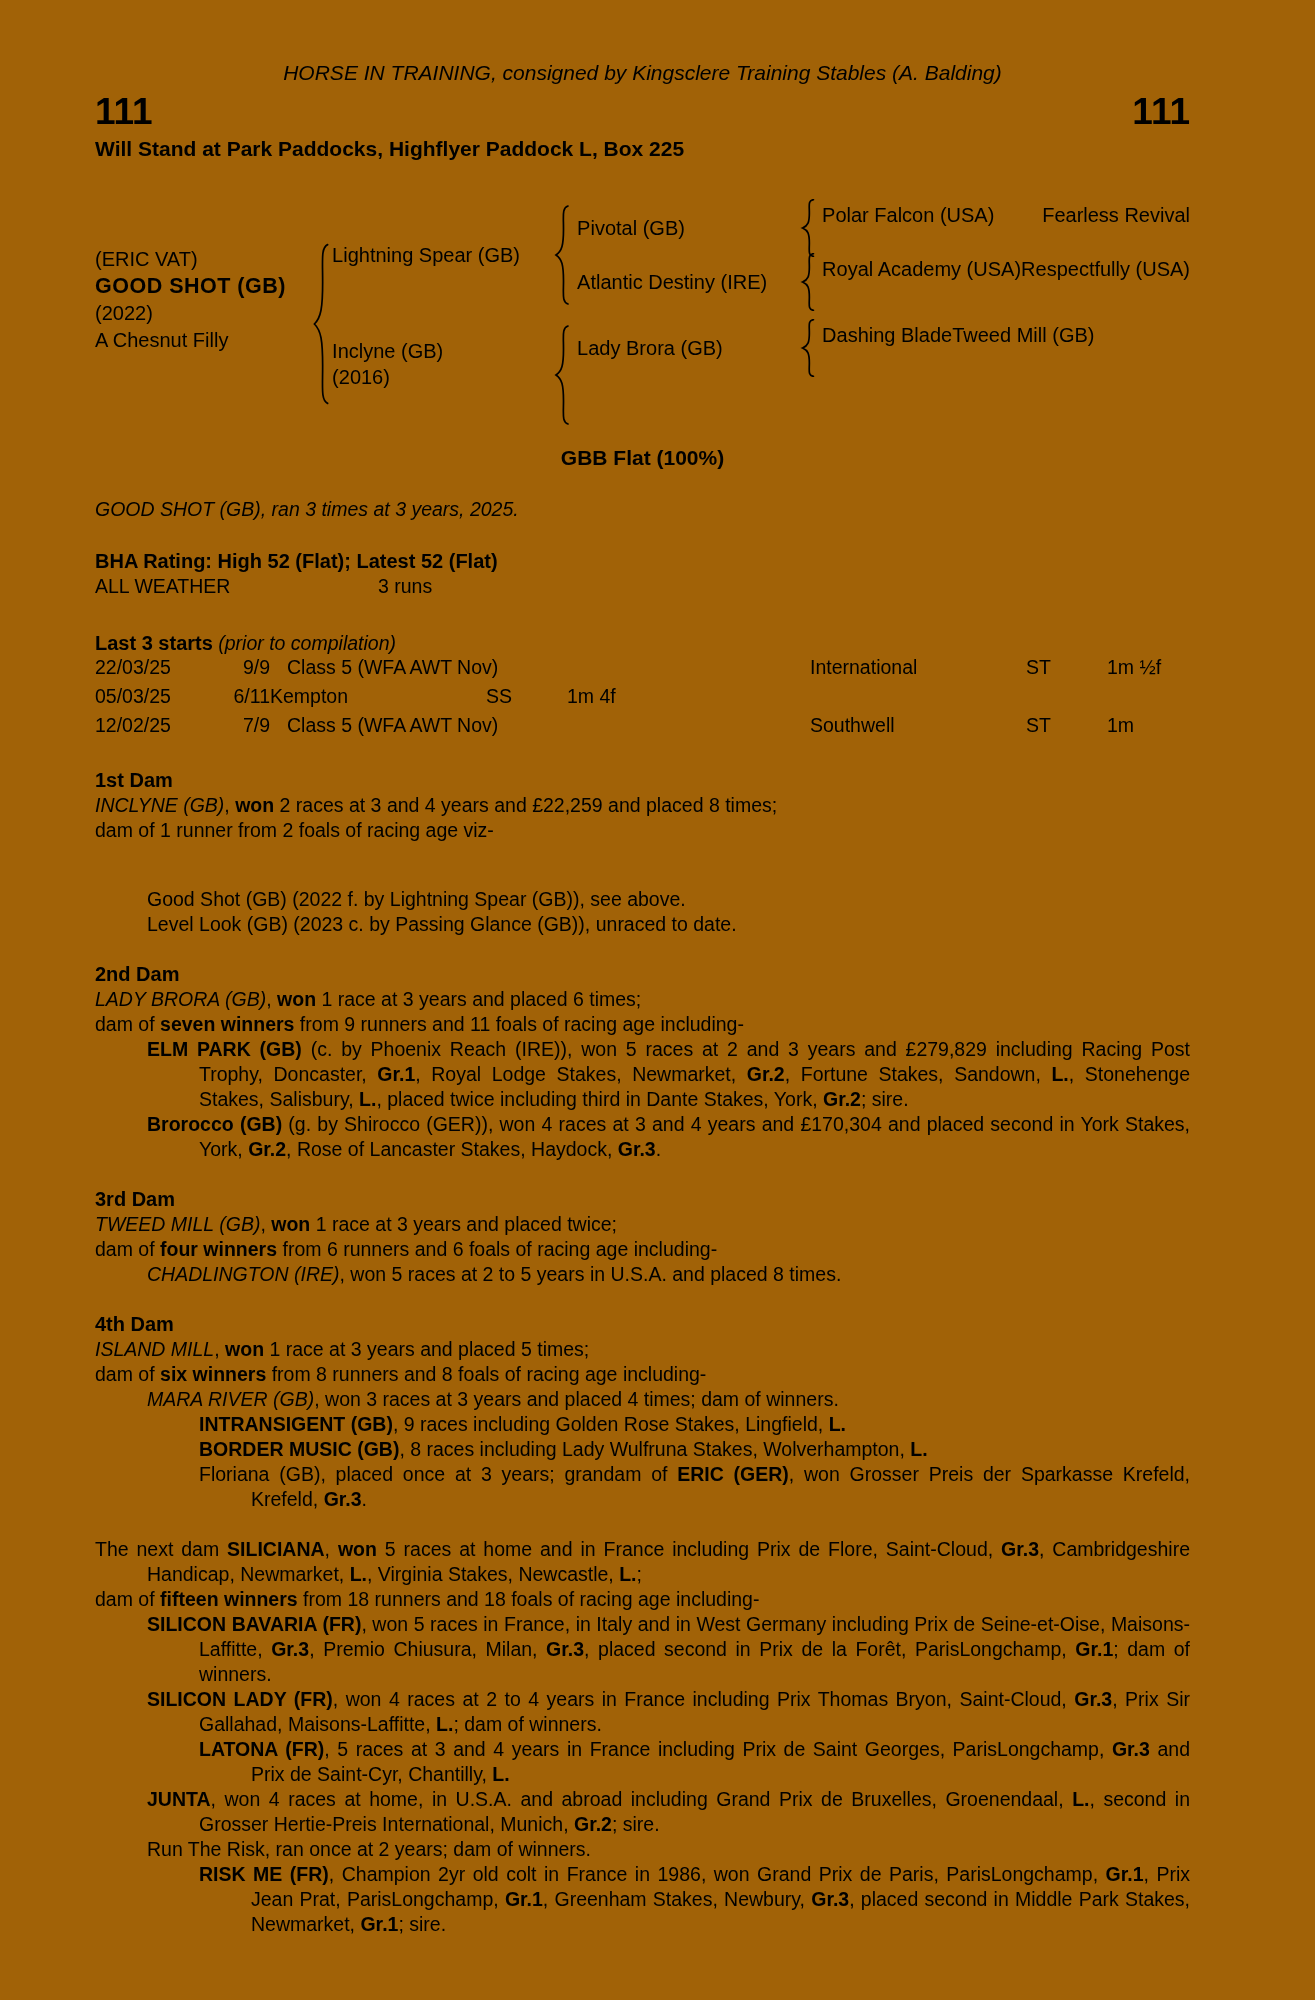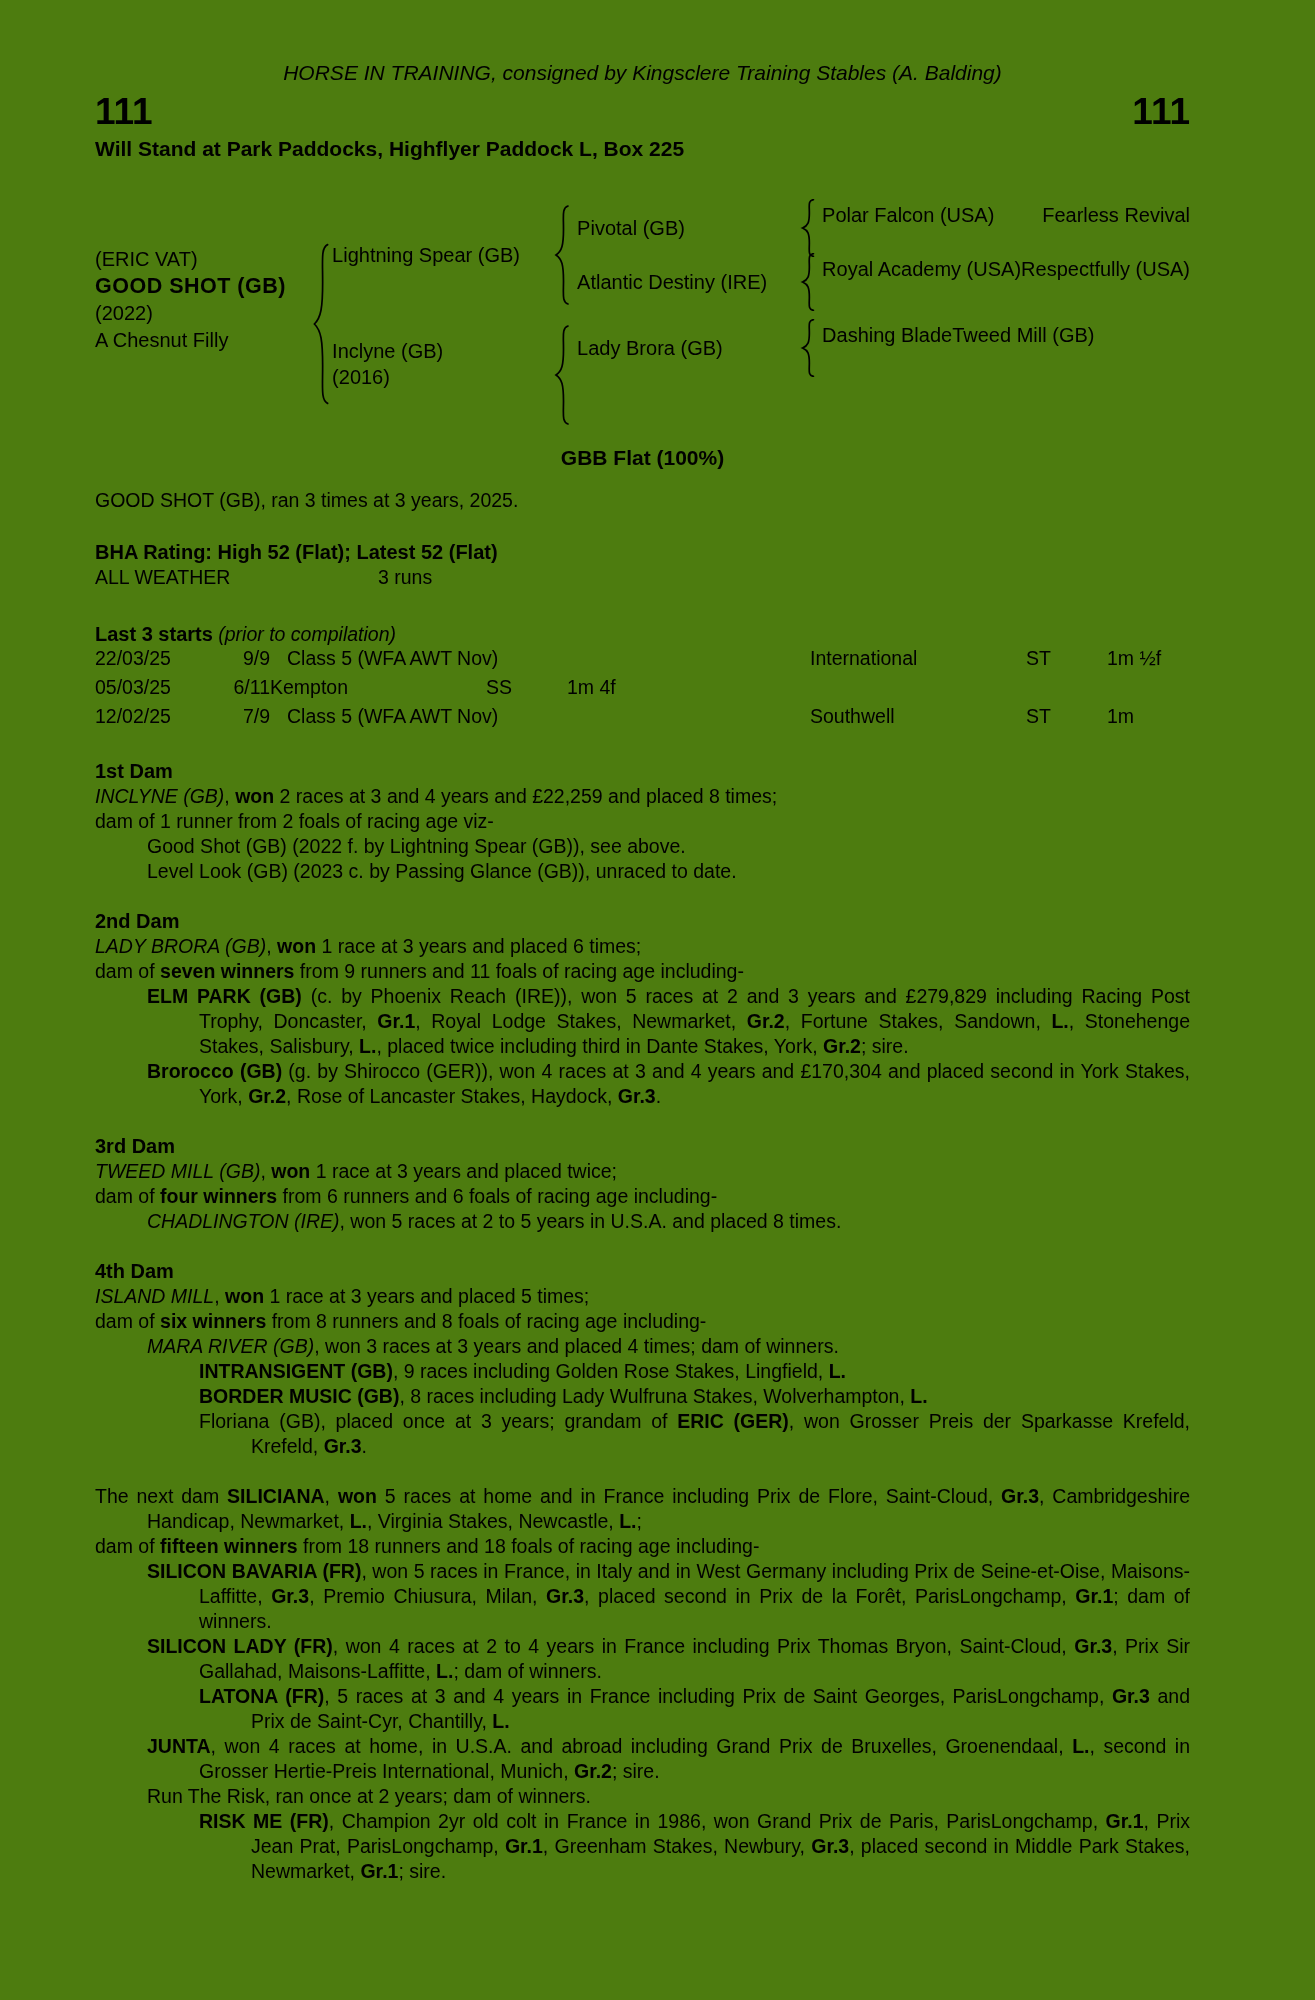--- a/index.html
+++ b/index.html
@@ -1,19 +1,19 @@
 <!DOCTYPE html>
 <html><head>
 <meta charset="utf-8">
 <style>
   html,body{margin:0;padding:0;background:#e8e8e8;}
   .page{
     position:relative;
     width:1315px;height:2000px;
-    background:#4d7c0f;color:#000000;
+    background:#a16207;color:#000000;
     font-family:"Liberation Sans","DejaVu Sans",sans-serif;
     overflow:hidden;
     margin:0 auto;
   }
   .content{margin-left:95px;width:1095px;}
   
   .consignor{margin-top:60px;text-align:center;font-style:italic;font-size:21px;line-height:26px;}
   .lotrow{display:flex;justify-content:space-between;margin-top:6px;font-weight:bold;font-size:37px;line-height:40px;}
   .standline{margin-top:4px;font-weight:bold;font-size:21px;line-height:25px;}
   
@@ -31,21 +31,21 @@
   .tree{display:flex;flex-direction:column;justify-content:space-between;flex:1;}
   .half{display:flex;align-items:center;height:108px;}
   .g2cell{width:215px;line-height:26px;}
   .inclyne{transform:translateY(-11px);}
   .g3col{display:flex;flex-direction:column;height:108px;}
   .g3unit{display:flex;align-items:center;height:54px;}
   .g3cell{width:217px;}
   .g4col{display:flex;flex-direction:row;justify-content:space-between;height:52px;line-height:26px;flex:1;}
   
   .gbbline{margin-top:16px;text-align:center;font-weight:bold;font-size:21px;line-height:25px;}
-  .summaryline{margin-top:18px;font-size:19.5px;line-height:25px;}
+  .summaryline{margin-top:27px;font-size:19.5px;line-height:25px;font-style:italic;}
   .bhaline{margin-top:27px;font-weight:bold;font-size:20px;line-height:25px;}
   .awline{font-size:19.5px;line-height:25px;}
   .awline .surface{display:inline-block;width:283px;}
   
   .race-title{margin-top:32px;font-size:19.5px;line-height:25px;}
   .race-title .t{font-weight:bold;font-size:20px;}
   .race-title .n{font-style:italic;}
   .race-row{display:flex;align-items:baseline;height:29px;font-size:19.5px;}
   .c-date{width:115px;}
   .c-pos{width:60px;text-align:right;}
@@ -193,21 +193,21 @@
           <span class="c-going">ST</span>
           <span class="c-dist">1m</span>
         </div>
       </div>
 
     <div class="sections" id="dam-sections">
         <section class="dam-section">
           <div class="dam-heading">1st Dam</div>
           <div class="para" style="padding-left: 0px; text-indent: 0px;"><span class="i">INCLYNE (GB)</span><span>, </span><span class="b">won</span><span> 2 races at 3 and 4 years and £22,259 and placed 8 times;</span></div>
           <div class="para" style="padding-left: 0px; text-indent: 0px;"><span>dam of 1 runner from 2 foals of racing age viz-</span></div>
-          <div class="para" style="padding-left: 52px; text-indent: 0px;"><span>Good Shot (GB) (2022 f. by Lightning Spear (GB)), see above.</span></div>
+          <div class="para" style="padding-left: 52px; text-indent: 0px; margin-top: 44px;"><span>Good Shot (GB) (2022 f. by Lightning Spear (GB)), see above.</span></div>
           <div class="para" style="padding-left: 52px; text-indent: 0px;"><span>Level Look (GB) (2023 c. by Passing Glance (GB)), unraced to date.</span></div>
         </section>
         <section class="dam-section">
           <div class="dam-heading">2nd Dam</div>
           <div class="para" style="padding-left: 0px; text-indent: 0px;"><span class="i">LADY BRORA (GB)</span><span>, </span><span class="b">won</span><span> 1 race at 3 years and placed 6 times;</span></div>
           <div class="para" style="padding-left: 0px; text-indent: 0px;"><span>dam of </span><span class="b">seven winners</span><span> from 9 runners and 11 foals of racing age including-</span></div>
           <div class="para" style="padding-left: 104px; text-indent: -52px;"><span class="b">ELM PARK (GB)</span><span> (c. by Phoenix Reach (IRE)), won 5 races at 2 and 3 years and £279,829 including Racing Post Trophy, Doncaster, </span><span class="b">Gr.1</span><span>, Royal Lodge Stakes, Newmarket, </span><span class="b">Gr.2</span><span>, Fortune Stakes, Sandown, </span><span class="b">L.</span><span>, Stonehenge Stakes, Salisbury, </span><span class="b">L.</span><span>, placed twice including third in Dante Stakes, York, </span><span class="b">Gr.2</span><span>; sire.</span></div>
           <div class="para" style="padding-left: 104px; text-indent: -52px;"><span class="b">Brorocco (GB)</span><span> (g. by Shirocco (GER)), won 4 races at 3 and 4 years and £170,304 and placed second in York Stakes, York, </span><span class="b">Gr.2</span><span>, Rose of Lancaster Stakes, Haydock, </span><span class="b">Gr.3</span><span>.</span></div>
         </section>
         <section class="dam-section">

